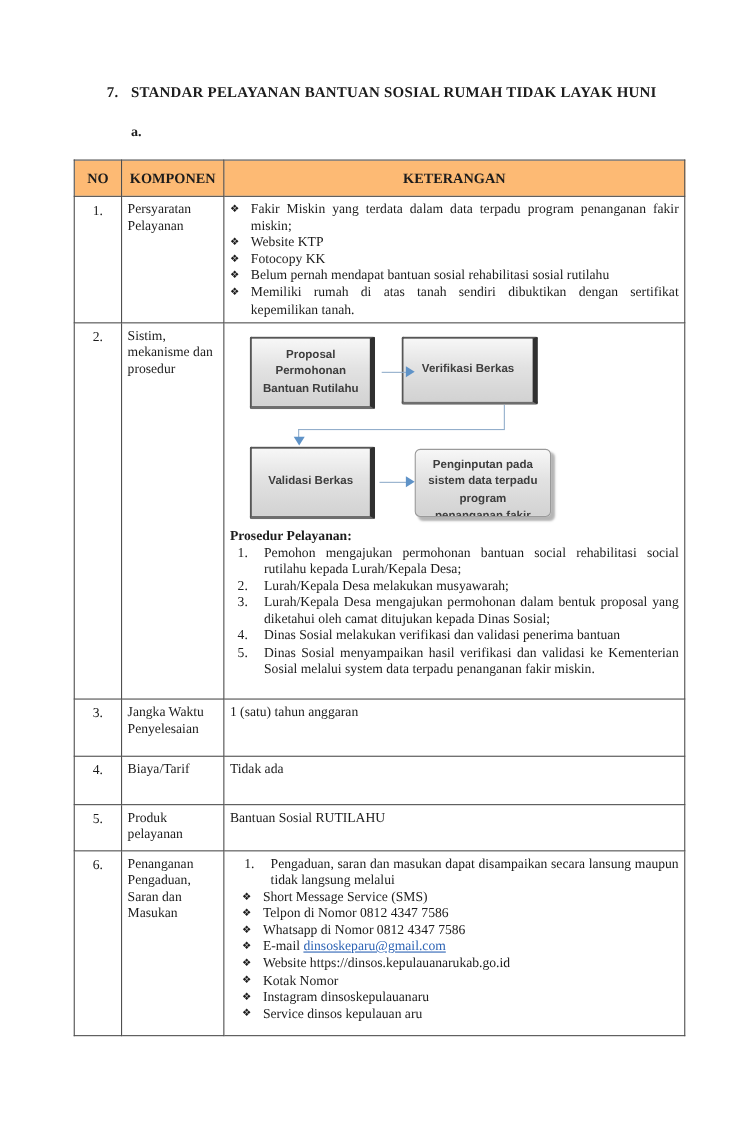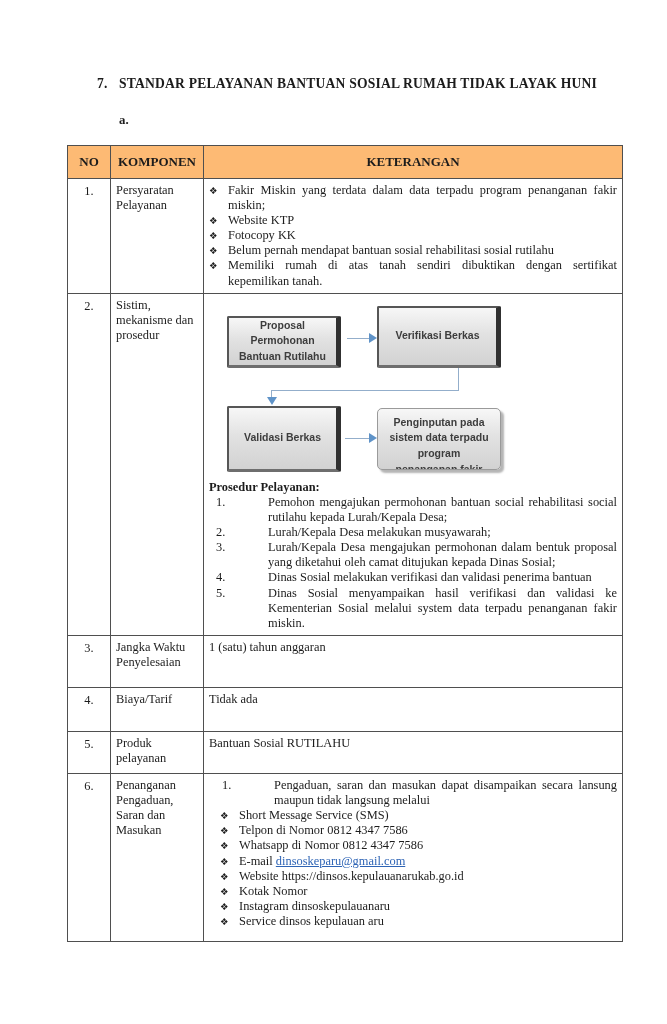--- a/index.html
+++ b/index.html
@@ -26,21 +26,21 @@
   tr.r1 td{height:100px;} tr.r2 td{height:332px;} tr.r3 td{height:42px;}
   tr.r4 td{height:34px;} tr.r5 td{height:32px;} tr.r6 td{height:158px;}
 
   
   .brow{display:flex;margin:0;}
   .blt{width:19px;flex:none;font-family:"DejaVu Sans",sans-serif;font-size:9.5px;padding-top:2px;}
   .btx{flex:1;text-align:justify;}
   .ind .brow{padding-left:11px;}
   .nrow{display:flex;}
   .nno{width:24px;flex:none;}
-  .ntx{flex:1;text-align:justify;margin-left:28px;}
+  .ntx{flex:1;text-align:justify;}
   .proc-head{font-weight:bold;}
   .proc .nrow{padding-left:7px;}
   .r6cell .nrow{padding-left:13px;}
   .link{color:#2e64b5;text-decoration:underline;cursor:pointer;}
   b{font-weight:normal;}
 
   
   .flow{position:relative;height:180px;margin-top:2px;font-family:"Liberation Sans","DejaVu Sans",sans-serif;}
   .fbox{position:absolute;box-sizing:border-box;
     background:linear-gradient(180deg,#f7f7f7 0%,#e2e2e2 45%,#d2d2d2 100%);
@@ -107,22 +107,22 @@
               <span class="btx">Memiliki rumah di atas tanah sendiri dibuktikan dengan sertifikat kepemilikan tanah.</span>
             </div>
       </td>
     </tr>
 
     <tr class="r2">
       <td class="no">2.</td>
       <td>Sistim, mekanisme dan prosedur</td>
       <td>
         <div class="flow">
-          <div class="fbox" style="left:18px;top:6px;width:114px;height:52px;margin-top:10px;">Proposal Permohonan Bantuan Rutilahu</div>
-          <div class="fbox" style="left:168px;top:6px;width:124px;height:62px;">Verifikasi Berkas</div>
+          <div class="fbox" style="left:18px;top:6px;width:114px;height:66px;">Proposal Permohonan Bantuan Rutilahu</div>
+          <div class="fbox" style="left:156px;top:6px;width:124px;height:62px;">Verifikasi Berkas</div>
           <div class="fline" style="left:138px;top:38px;width:25px;height:1px;"></div>
           <div class="fhead-r" style="left:160px;top:33px;"></div>
           <div class="fline" style="left:249px;top:68px;width:1px;height:22px;"></div>
           <div class="fline" style="left:62px;top:90px;width:188px;height:1px;"></div>
           <div class="fline" style="left:62px;top:90px;width:1px;height:8px;"></div>
           <div class="fhead-d" style="left:58px;top:97px;"></div>
           <div class="fbox" style="left:18px;top:106px;width:114px;height:66px;">Validasi Berkas</div>
           <div class="fline" style="left:136px;top:138px;width:27px;height:1px;"></div>
           <div class="fhead-r" style="left:160px;top:133px;"></div>
           <div class="fbox soft" style="left:168px;top:108px;width:124px;height:62px;">Penginputan pada sistem data terpadu program penanganan fakir miskin</div>

